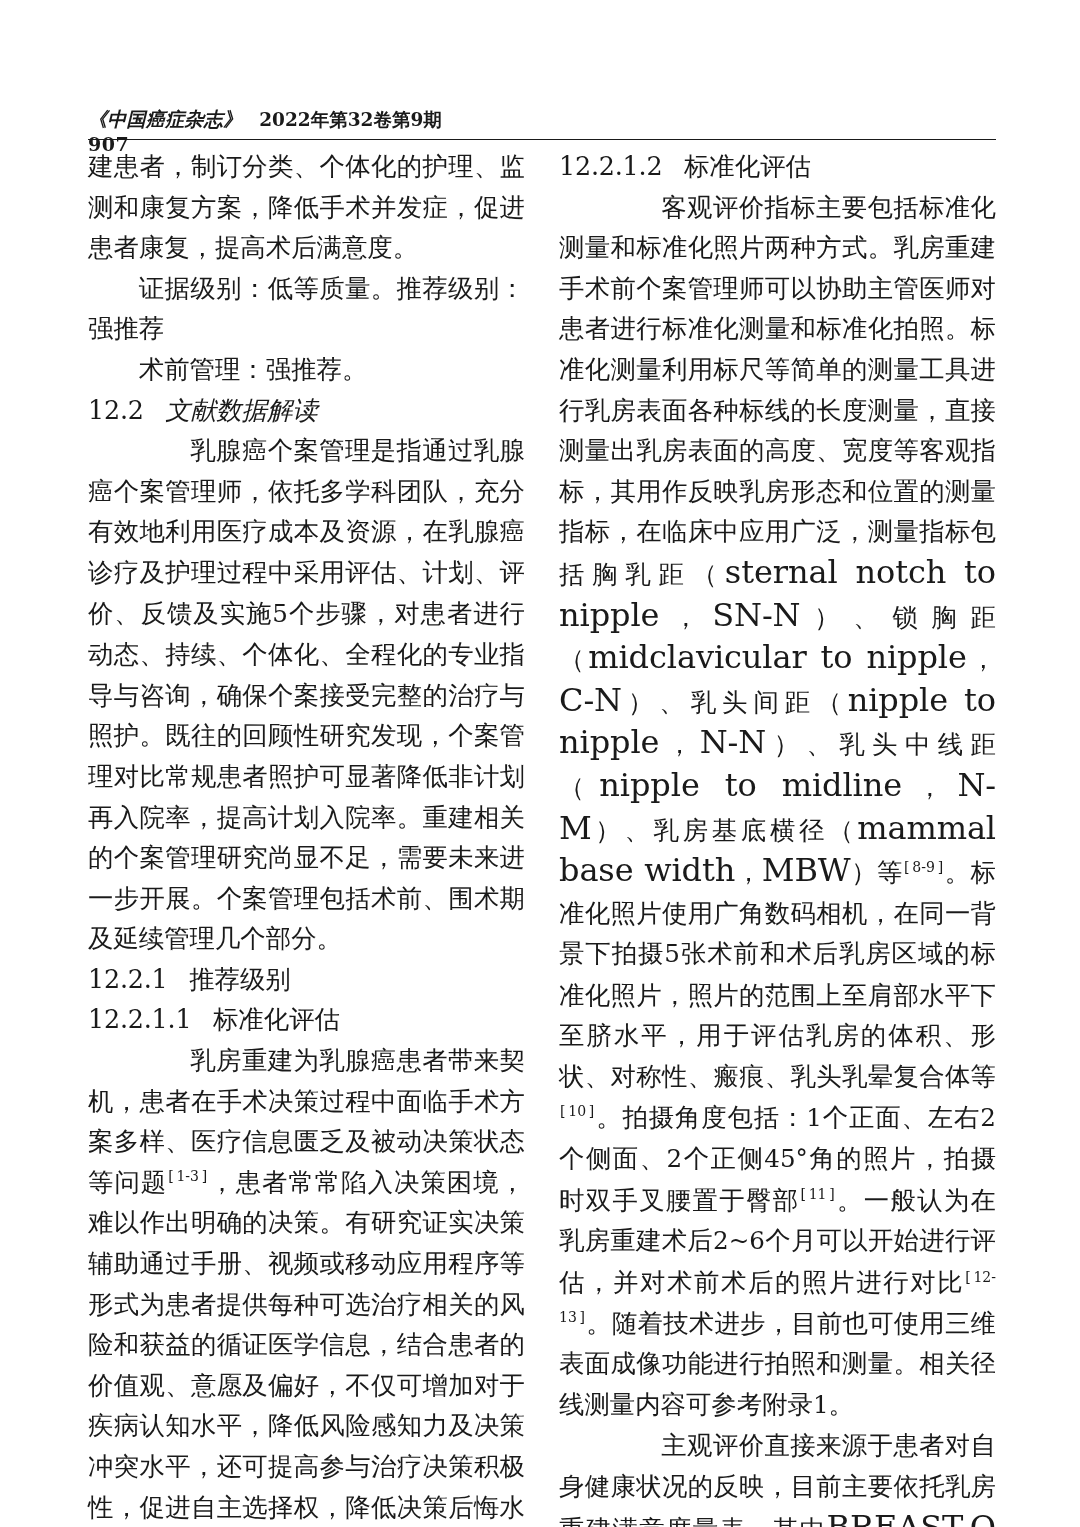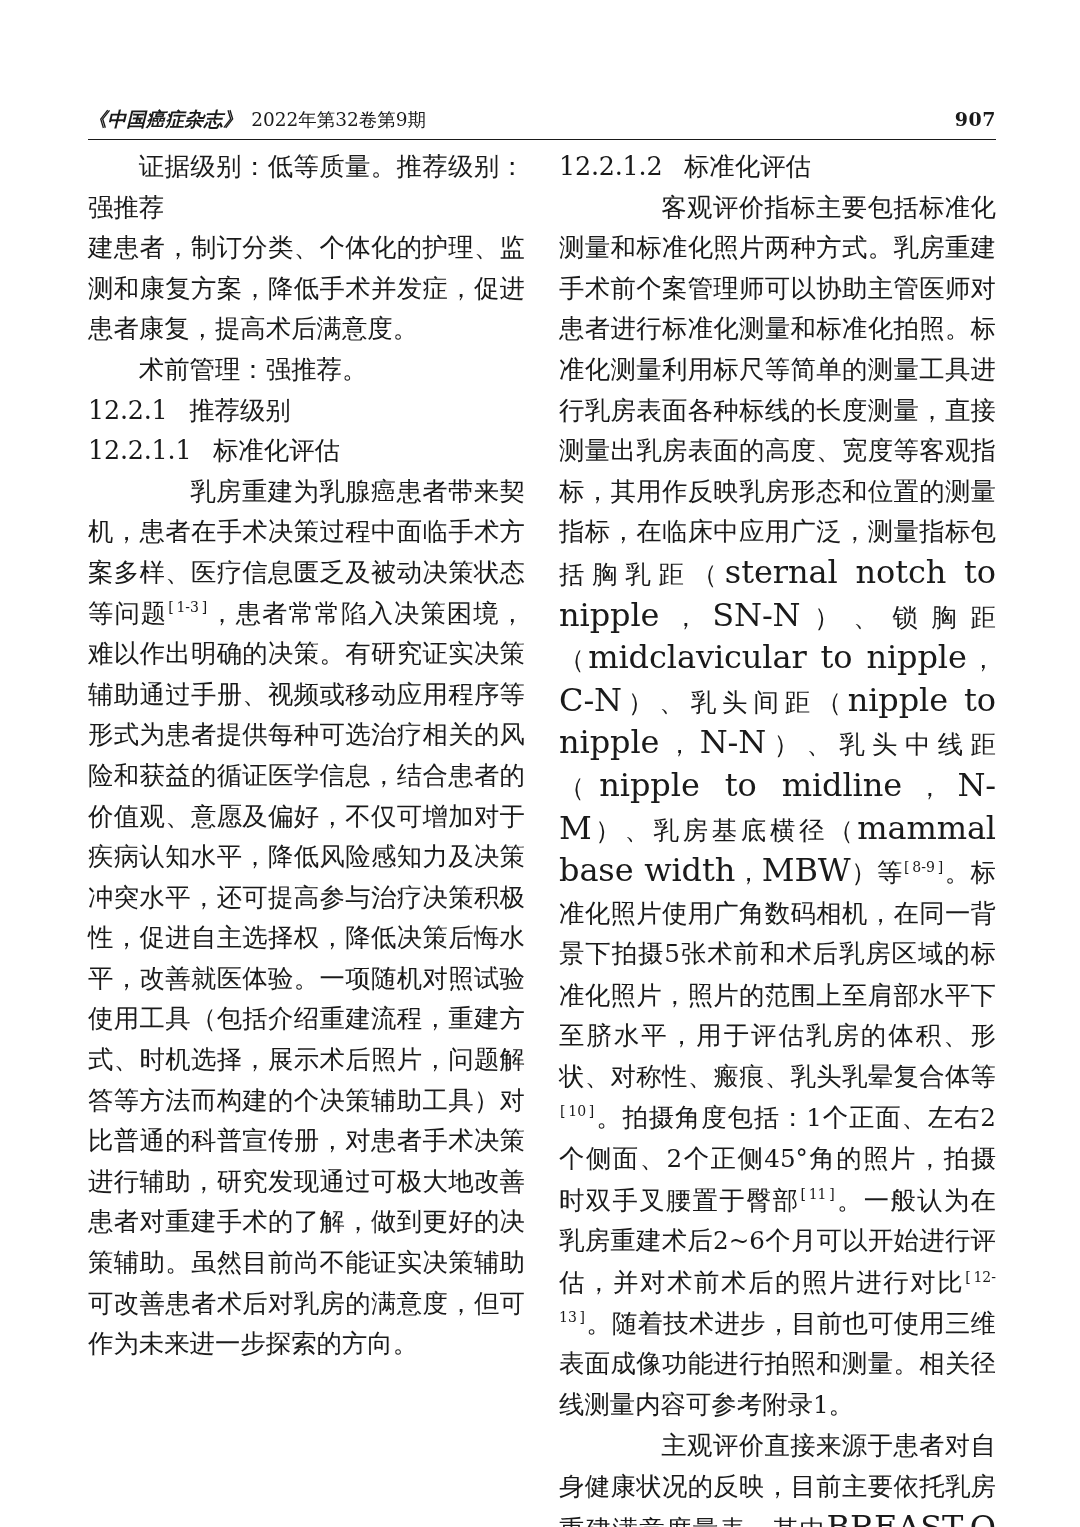--- a/index.html
+++ b/index.html
@@ -31,40 +31,42 @@
     top: 106px;
     width: 908px;
     height: 34px;
   }
   .rh-row {
     display: flex;
     align-items: baseline;
     justify-content: space-between;
     width: 100%;
     height: 30px;
+    flex-direction: column;
   }
   .rh-left {
     display: flex;
     align-items: baseline;
     white-space: nowrap;
   }
   .rh-journal {
     font-family: "DejaVu Serif", "Liberation Serif", serif;
     font-weight: 700;
     font-size: 19.5px;
     letter-spacing: 0.4px;
     font-style: italic;
     transform: scaleX(0.97);
     transform-origin: left center;
   }
   .rh-issue {
     font-family: "DejaVu Serif", "Liberation Serif", serif;
     font-size: 18.5px;
     letter-spacing: 0px;
-    margin-left: 4px;
+    margin-left: 12px;
+    font-weight: bold;
   }
   .rh-page {
     font-family: "DejaVu Serif", "Liberation Serif", serif;
     font-size: 19px;
     letter-spacing: 0.5px;
     font-weight: bold;
   }
   .rh-rule {
     position: absolute;
     left: 0;
@@ -164,28 +166,30 @@
       </span>
       <span class="rh-page">907</span>
     </div>
     <div class="rh-rule"></div>
   </div>
 
   <div class="columns">
 
     <div class="col">
 
+      <p class="para noindent">建患者，制订分类、个体化的护理、监测和康复方案，降低手术并发症，促进患者康复，提高术后满意度。</p>
+
       <p class="para">证据级别：低等质量。推荐级别：强推荐</p>
 
-      <p class="para noindent">建患者，制订分类、个体化的护理、监测和康复方案，降低手术并发症，促进患者康复，提高术后满意度。</p>
-
 
       <p class="para">术前管理：强推荐。</p>
 
-
+      <h3 class="heading kai"><span class="num">12.2</span><span class="gap"></span><span class="title">文献数据解读</span></h3>
+
+      <p class="para">　　乳腺癌个案管理是指通过乳腺癌个案管理师，依托多学科团队，充分有效地利用医疗成本及资源，在乳腺癌诊疗及护理过程中采用评估、计划、评价、反馈及实施<span class="latn">5</span>个步骤，对患者进行动态、持续、个体化、全程化的专业指导与咨询，确保个案接受完整的治疗与照护。既往的回顾性研究发现，个案管理对比常规患者照护可显著降低非计划再入院率，提高计划入院率。重建相关的个案管理研究尚显不足，需要未来进一步开展。个案管理包括术前、围术期及延续管理几个部分。</p>
 
       <h3 class="heading"><span class="num">12.2.1</span><span class="gap"></span><span class="title">推荐级别</span></h3>
 
       <h3 class="heading"><span class="num">12.2.1.1</span><span class="gap"></span><span class="title">标准化评估</span></h3>
 
       <p class="para">　　乳房重建为乳腺癌患者带来契机，患者在手术决策过程中面临手术方案多样、医疗信息匮乏及被动决策状态等问题<sup class="ref">[ 1-3 ]</sup>，患者常常陷入决策困境，难以作出明确的决策。有研究证实决策辅助通过手册、视频或移动应用程序等形式为患者提供每种可选治疗相关的风险和获益的循证医学信息，结合患者的价值观、意愿及偏好，不仅可增加对于疾病认知水平，降低风险感知力及决策冲突水平，还可提高参与治疗决策积极性，促进自主选择权，降低决策后悔水平，改善就医体验。一项随机对照试验使用工具（包括介绍重建流程，重建方式、时机选择，展示术后照片，问题解答等方法而构建的个决策辅助工具）对比普通的科普宣传册，对患者手术决策进行辅助，研究发现通过可极大地改善患者对重建手术的了解，做到更好的决策辅助。虽然目前尚不能证实决策辅助可改善患者术后对乳房的满意度，但可作为未来进一步探索的方向。</p>
 
     </div>
 
     <div class="col">

